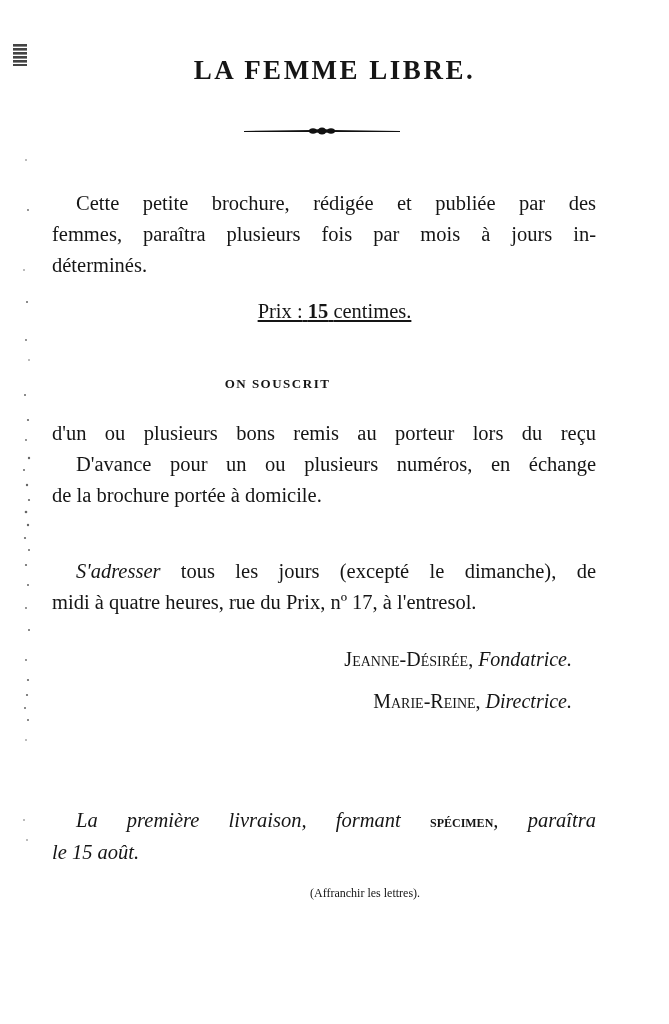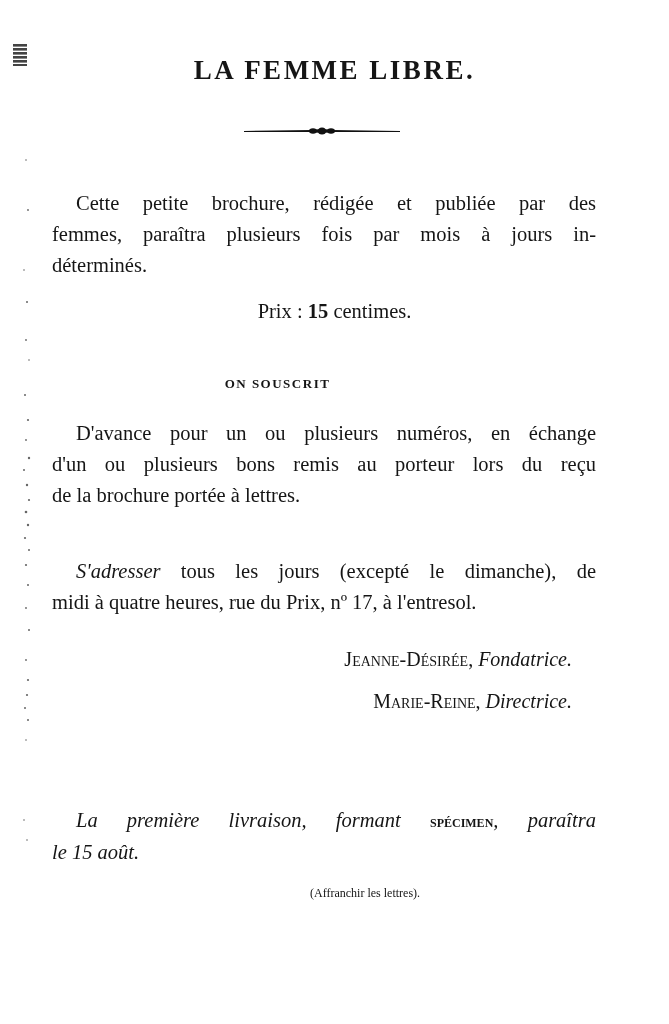--- a/index.html
+++ b/index.html
@@ -22,21 +22,21 @@
     }
     .ornament { position: absolute; left: 242px; top: 124px; width: 160px; height: 14px; }
     .para {
       position: absolute; left: 52px; width: 544px; font-size: 20.5px; line-height: 31px;
       text-align: justify;
     }
     .para .line { display: block; text-align: justify; text-align-last: justify; white-space: nowrap; }
     .para .line.last { text-align-last: left; }
     .indent { padding-left: 24px; }
     .center-line {
-      position: absolute; left: 0; width: 669px; text-align: center; font-size: 20.5px;
+      position: absolute; left: 0; width: 669px; text-align: center; font-size: 20.5px; text-decoration: underline;
     }
     .smallcaps-head {
       position: absolute; left: 0; width: 555px; text-align: center;
       font-size: 13px; font-weight: bold; letter-spacing: 1.5px;
     }
     .sig {
       position: absolute; right: 97px; font-size: 20px; white-space: nowrap;
     }
     .sc { font-variant: small-caps; }
     .it { font-style: italic; text-align: right; }
@@ -102,23 +102,23 @@
 
   <div class="center-line" style="top:300px;">
     <span>Prix :</span>
     <span class="prix-num">15</span>
     <span>centimes.</span>
   </div>
 
   <div class="smallcaps-head" style="top:376px;">ON SOUSCRIT</div>
 
   <div class="para" style="top:418px;">
+    <span class="line">d'un ou plusieurs bons remis au porteur lors du reçu</span>
     <span class="line indent">D'avance pour un ou plusieurs numéros, en échange</span>
-    <span class="line">d'un ou plusieurs bons remis au porteur lors du reçu</span>
-    <span class="line last">de la brochure portée à lettres.</span>
+    <span class="line last">de la brochure portée à domicile.</span>
   </div>
 
   <div class="para" style="top:556px;">
     <span class="line indent"><span class="it">S'adresser</span><span> tous les jours (excepté le dimanche), de</span></span>
     <span class="line last">midi à quatre heures, rue du Prix, nº 17, à l'entresol.</span>
   </div>
 
   <div class="sig" style="top:648px;">
     <span class="sc">Jeanne-Désirée</span>, <span class="it">Fondatrice.</span>
   </div>

